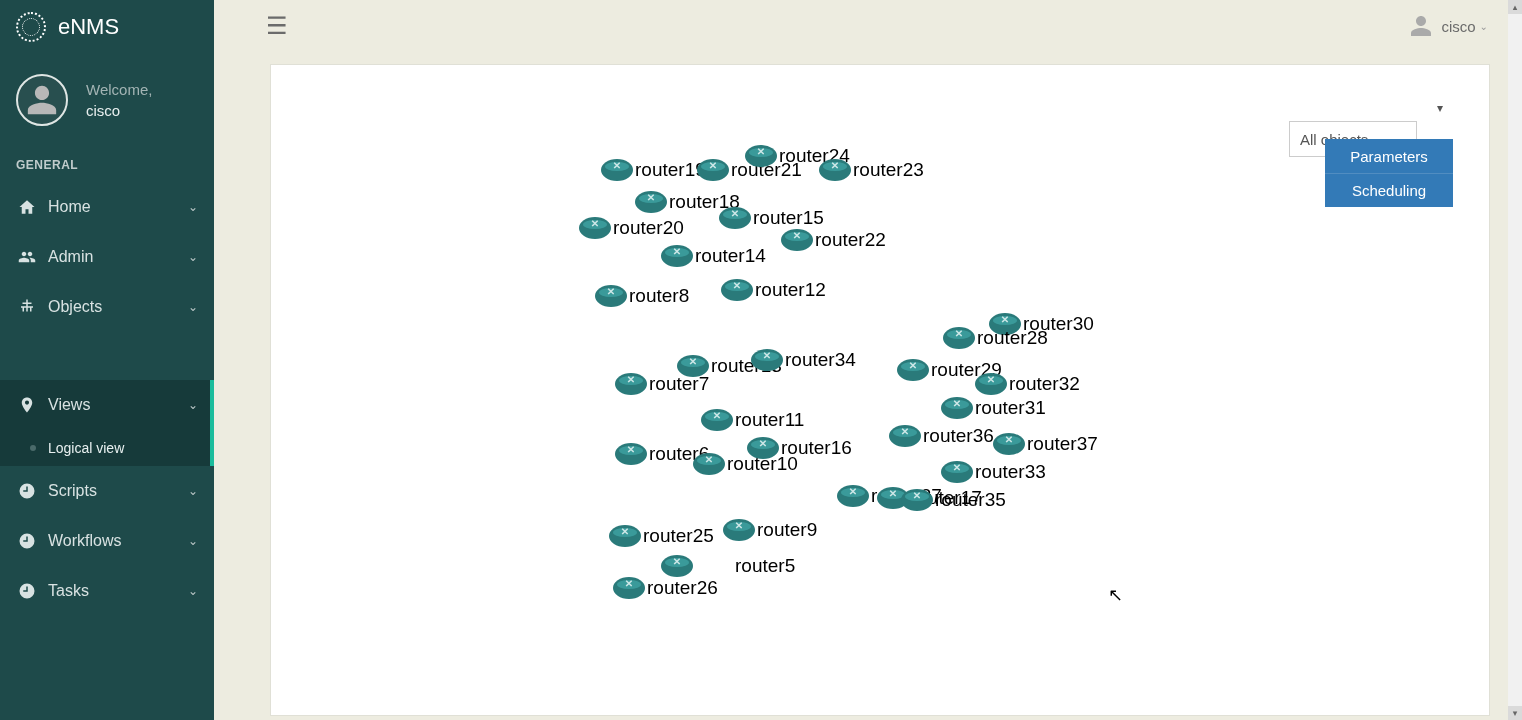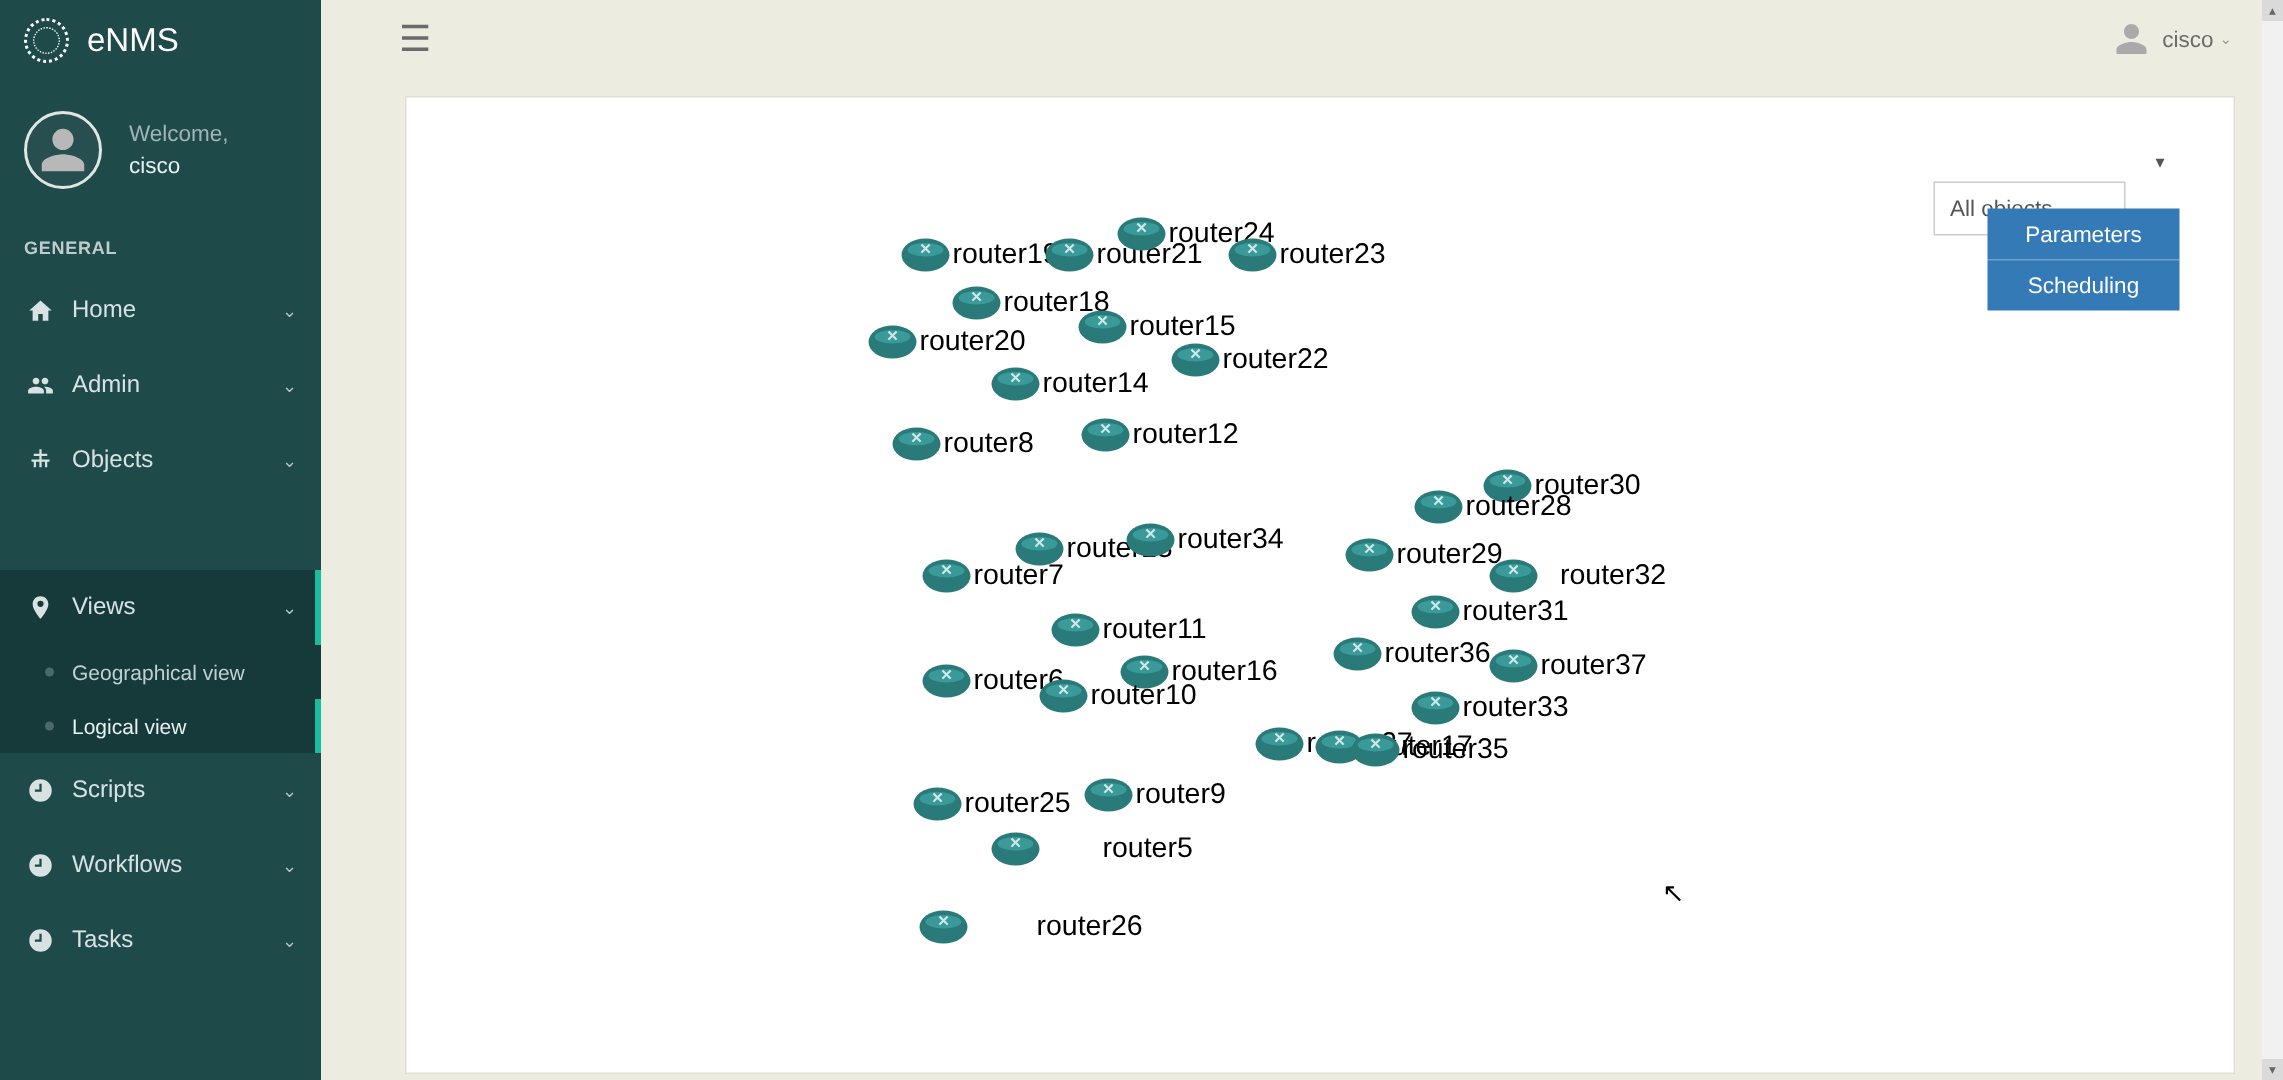--- a/index.html
+++ b/index.html
@@ -121,24 +121,20 @@
   <div class="nav-item active">
     <span class="ni-icon">
         <svg viewBox="0 0 24 24">
           <path d="M12 2C8 2 5 5 5 9c0 5 7 13 7 13s7-8 7-13c0-4-3-7-7-7zm0 9.5A2.5 2.5 0 1 1 12 6a2.5 2.5 0 0 1 0 5.5z"></path>
         </svg>
       </span>
     <span>Views</span>
     <span class="chev">⌄</span>
   </div>
 
-  <div class="sub-item">
-    <span class="bullet"></span>
-    <span>Geographical view</span>
-  </div>
   <div class="sub-item active">
     <span class="bullet"></span>
     <span>Logical view</span>
   </div>
 
   <div class="nav-item">
     <span class="ni-icon">
         <svg viewBox="0 0 24 24">
           <path d="M12 2a10 10 0 1 0 0 20 10 10 0 0 0 0-20zm1 11H7v-2h4V6h2z"></path>
         </svg>
@@ -291,21 +287,21 @@
         <span class="node-label">router13</span>
       </div>
       <div class="node" style="left: 480px; top: 284px;">
         <div class="node-icon"></div>
         <span class="node-label">router34</span>
       </div>
       <div class="node" style="left: 626px; top: 294px;">
         <div class="node-icon"></div>
         <span class="node-label">router29</span>
       </div>
-      <div class="node" style="left: 722px; top: 308px; gap: 13px;">
+      <div class="node" style="left: 704px; top: 308px;">
         <div class="node-icon"></div>
         <span class="node-label">router32</span>
       </div>
       <div class="node" style="left: 344px; top: 308px;">
         <div class="node-icon"></div>
         <span class="node-label">router7</span>
       </div>
       <div class="node" style="left: 670px; top: 332px;">
         <div class="node-icon"></div>
         <span class="node-label">router31</span>
@@ -355,21 +351,21 @@
         <span class="node-label">router9</span>
       </div>
       <div class="node" style="left: 338px; top: 460px;">
         <div class="node-icon"></div>
         <span class="node-label">router25</span>
       </div>
       <div class="node" style="left: 390px; top: 490px; gap: 40px;">
         <div class="node-icon"></div>
         <span class="node-label">router5</span>
       </div>
-      <div class="node" style="left: 342px; top: 542px; gap: 44px;">
+      <div class="node" style="left: 342px; top: 512px;">
         <div class="node-icon"></div>
         <span class="node-label">router26</span>
       </div>
     </div>
 
   <div class="filter-wrap">
     <select class="filter-select">
       <option>All objects</option>
     </select>
   </div>

